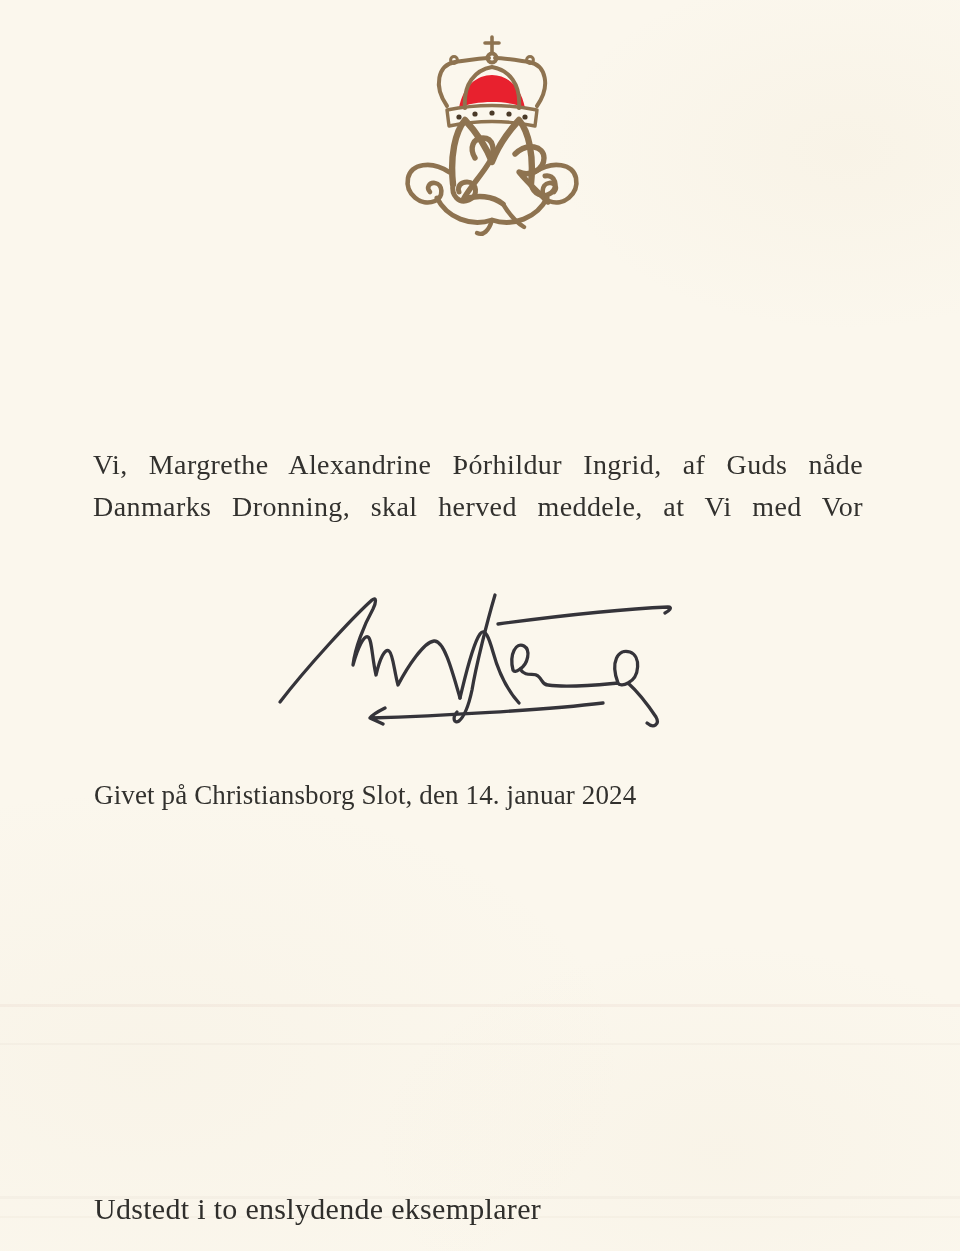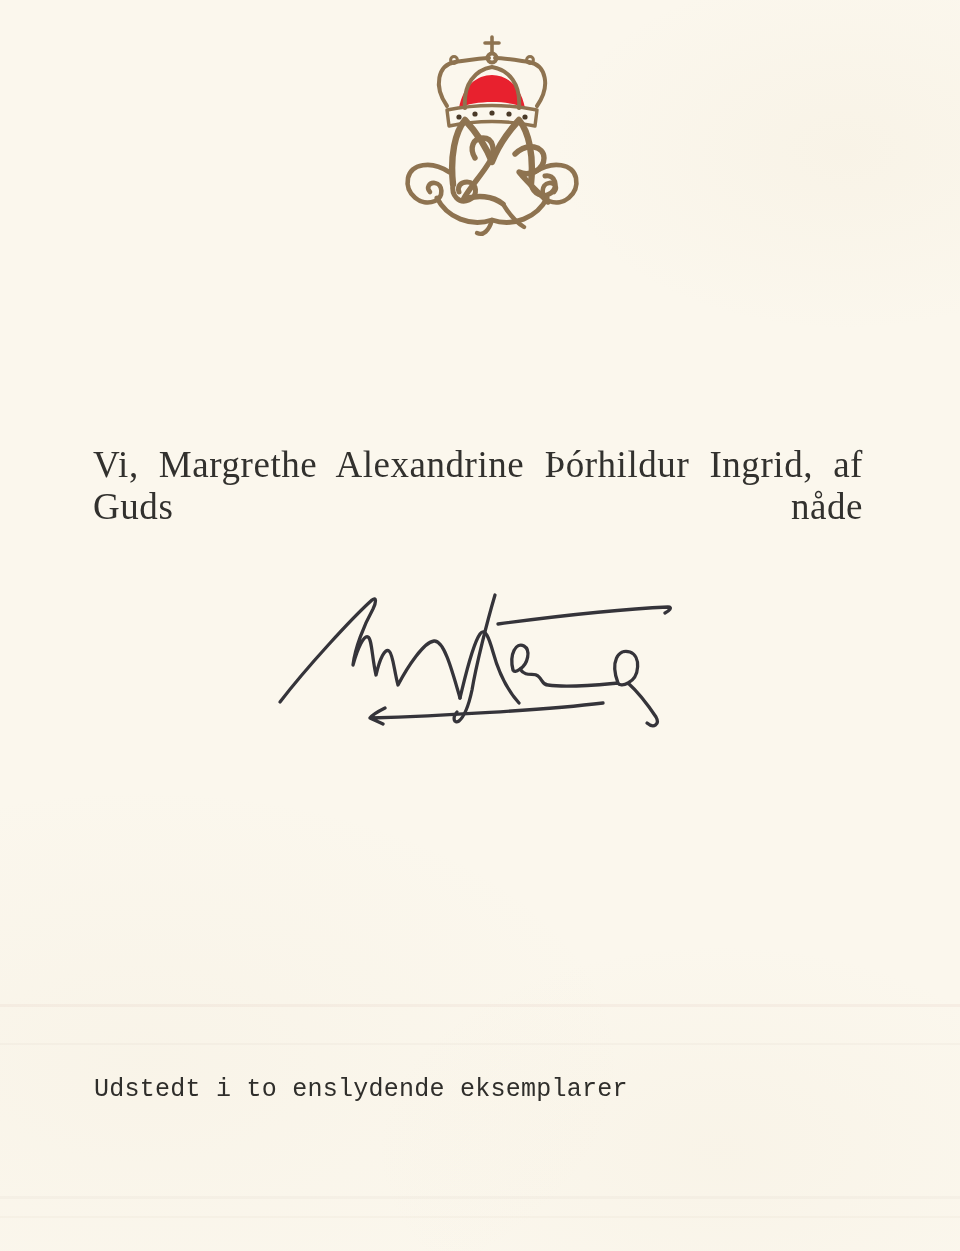--- a/index.html
+++ b/index.html
@@ -20,38 +20,37 @@
   .streak.s1 { top:1004px; height:3px; background:rgba(205,160,150,0.10); }
   .streak.s2 { top:1043px; height:2px; background:rgba(160,140,110,0.05); }
   .streak.s3 { top:1196px; height:3px; background:rgba(160,140,110,0.05); }
   .streak.s4 { top:1216px; height:2px; background:rgba(160,140,110,0.04); }
 
   .monogram { position:absolute; left:397px; top:34px; width:190px; height:206px; }
   .monogram path, .monogram circle { vector-effect:none; }
 
   .body-text {
     position:absolute; left:93px; top:444px; width:770px;
-    font-size:37px; line-height:42px; color:#32312e;
+    font-size:28px; line-height:42px; color:#32312e;
     letter-spacing:0.015em;
   }
   .body-line { text-align:justify; }
   .body-line.jfull { text-align:justify; text-align-last:justify; }
 
   .signature { position:absolute; left:266px; top:590px; width:430px; height:150px; }
 
   .dateline {
     position:absolute; left:94px; top:779px;
     font-size:27px; line-height:1.25; color:#32312e;
     letter-spacing:0.005em;
   }
   .footer-note {
-    position:absolute; left:94px; top:1074px;
-    font-size:25px; line-height:1.25; color:#2f2e2b;
+    position:absolute; left:94px; top:1190px;
+    font-size:30px; line-height:1.25; color:#2f2e2b;
     letter-spacing:0.01em;
-    font-family:Liberation Mono, monospace;
   }
 </style>
 </head>
 <body>
 
 <div class="paper">
 
   <div class="streak s1"></div>
   <div class="streak s2"></div>
   <div class="streak s3"></div>
@@ -98,35 +97,37 @@
 
       <path d="M40 164 C50 184 74 193 95 186 C116 193 140 184 150 164" stroke-width="5"></path>
 
       <path d="M95 186 C92 197 86 202 80 199" stroke-width="4.4"></path>
       <path d="M106 170 C112 180 119 188 127 193" stroke-width="4.4"></path>
     </g>
   </svg>
 
   <div class="body-text">
     <div class="body-line jfull">Vi, Margrethe Alexandrine Þórhildur Ingrid, af Guds nåde</div>
+    <div class="body-line jfull">Danmarks Dronning, skal herved meddele, at Vi med Vor</div>
   </div>
 
   <svg class="signature" viewBox="0 0 430 150" role="img">
     <g fill="none" stroke="#35343a" stroke-width="3.3" stroke-linecap="round" stroke-linejoin="round">
 
       <path d="M14 112 C40 78 86 28 106 10 C111 6 110 13 107 19 C98 35 89 58 87 75 C92 57 98 45 102 47 C106 49 106 68 110 85 C114 68 119 58 123 61 C127 64 128 80 132 95 C142 76 158 52 168 51 C178 50 186 80 194 108"></path>
 
       <path d="M194 108 C198 92 206 55 214 44 C219 37 223 48 227 62 C233 84 243 102 253 113"></path>
 
       <path d="M337 113 C280 120 170 126 104 128 M119 118 C111 122 106 125 104 128 C108 130 113 132 117 134"></path>
 
       <path d="M229 5 C221 32 210 76 206 100 C203 114 199 126 193 131 C188 134 186 128 191 122"></path>
 
       <path d="M232 34 C292 26 356 19 402 17 C407 17 403 21 399 23"></path>
 
       <path d="M247 80 C243 64 250 52 258 56 C265 60 262 74 254 79 C250 82 248 82 247 80 M254 79 C260 88 268 82 272 86 C277 90 276 95 282 95 C302 98 330 95 352 93 M352 93 C344 72 352 58 364 62 C375 66 374 87 362 93 C357 96 353 95 352 93 M362 93 C372 102 382 115 390 127 C394 134 388 139 381 133"></path>
     </g>
   </svg>
 
+  <div class="dateline">Givet på Christiansborg Slot, den 14. januar 2024</div>
 
   <div class="footer-note">Udstedt i to enslydende eksemplarer</div>
 
 </div>
 
 </body></html>

